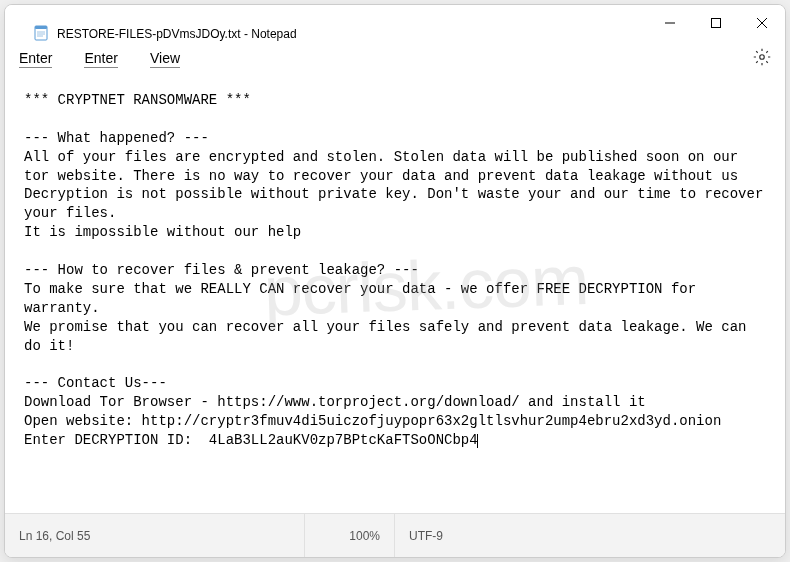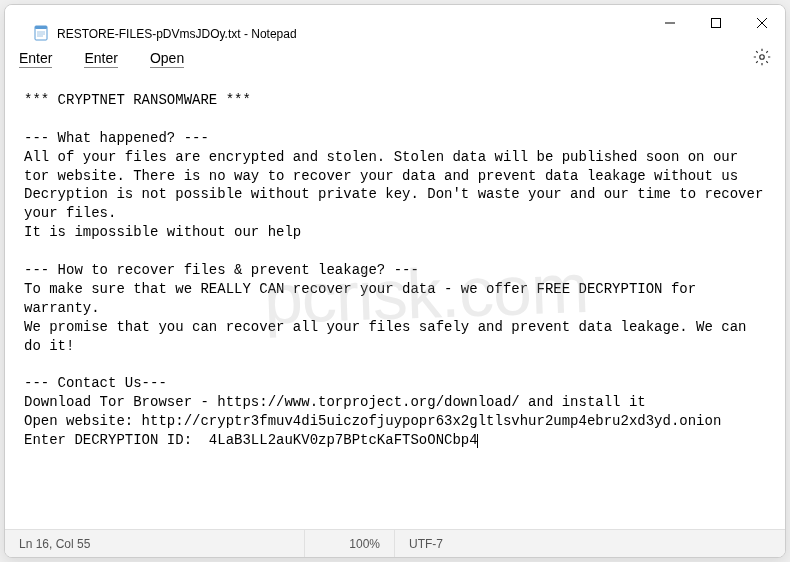--- a/index.html
+++ b/index.html
@@ -75,21 +75,21 @@
       font-family: Consolas, "Courier New", monospace;
       font-size: 14px;
       line-height: 1.35;
       color: #000;
       white-space: pre-wrap;
       word-wrap: break-word;
       overflow: hidden;
       position: relative;
     }
     .statusbar {
-      height: 28px;
+      height: 44px;
       display: flex;
       align-items: center;
       background: #f3f3f3;
       border-top: 1px solid #e0e0e0;
       font-size: 12px;
       color: #555;
     }
     .status-cell {
       padding: 0 14px;
       border-right: 1px solid #e0e0e0;
@@ -154,21 +154,21 @@
             <line x1="0" y1="0" x2="10" y2="10" stroke="#000" stroke-width="1"></line>
             <line x1="10" y1="0" x2="0" y2="10" stroke="#000" stroke-width="1"></line>
           </svg>
       </div>
     </div>
   </div>
 
   <div class="menubar">
     <span class="menu-item">Enter</span>
     <span class="menu-item">Enter</span>
-    <span class="menu-item">Open</span>
+    <span class="menu-item">View</span>
     <span class="menu-spacer"></span>
     <span class="gear">
       <svg width="18" height="18" viewBox="0 0 24 24" fill="none" stroke="#333" stroke-width="1.6">
         <circle cx="12" cy="12" r="3"></circle>
         <path d="M12 1v3M12 20v3M4.2 4.2l2.1 2.1M17.7 17.7l2.1 2.1M1 12h3M20 12h3M4.2 19.8l2.1-2.1M17.7 6.3l2.1-2.1"></path>
       </svg>
     </span>
   </div>
 
   <div class="content"><span>*** CRYPTNET RANSOMWARE ***
@@ -185,16 +185,16 @@
 --- Contact Us---
 Download Tor Browser - https://www.torproject.org/download/ and install it
 Open website: http://cryptr3fmuv4di5uiczofjuypopr63x2gltlsvhur2ump4ebru2xd3yd.onion
 Enter DECRYPTION ID:  4LaB3LL2auKV0zp7BPtcKaFTSoONCbp4</span><span class="caret"></span>
     <div class="watermark"><span class="thin">pc</span><span>risk.com</span></div>
   </div>
 
   <div class="statusbar">
     <div class="status-cell">Ln 16, Col 55</div>
     <div class="status-cell">100%</div>
-    <div class="status-cell">UTF-7</div>
+    <div class="status-cell">UTF-9</div>
   </div>
 
 </div>
 
 </body></html>

